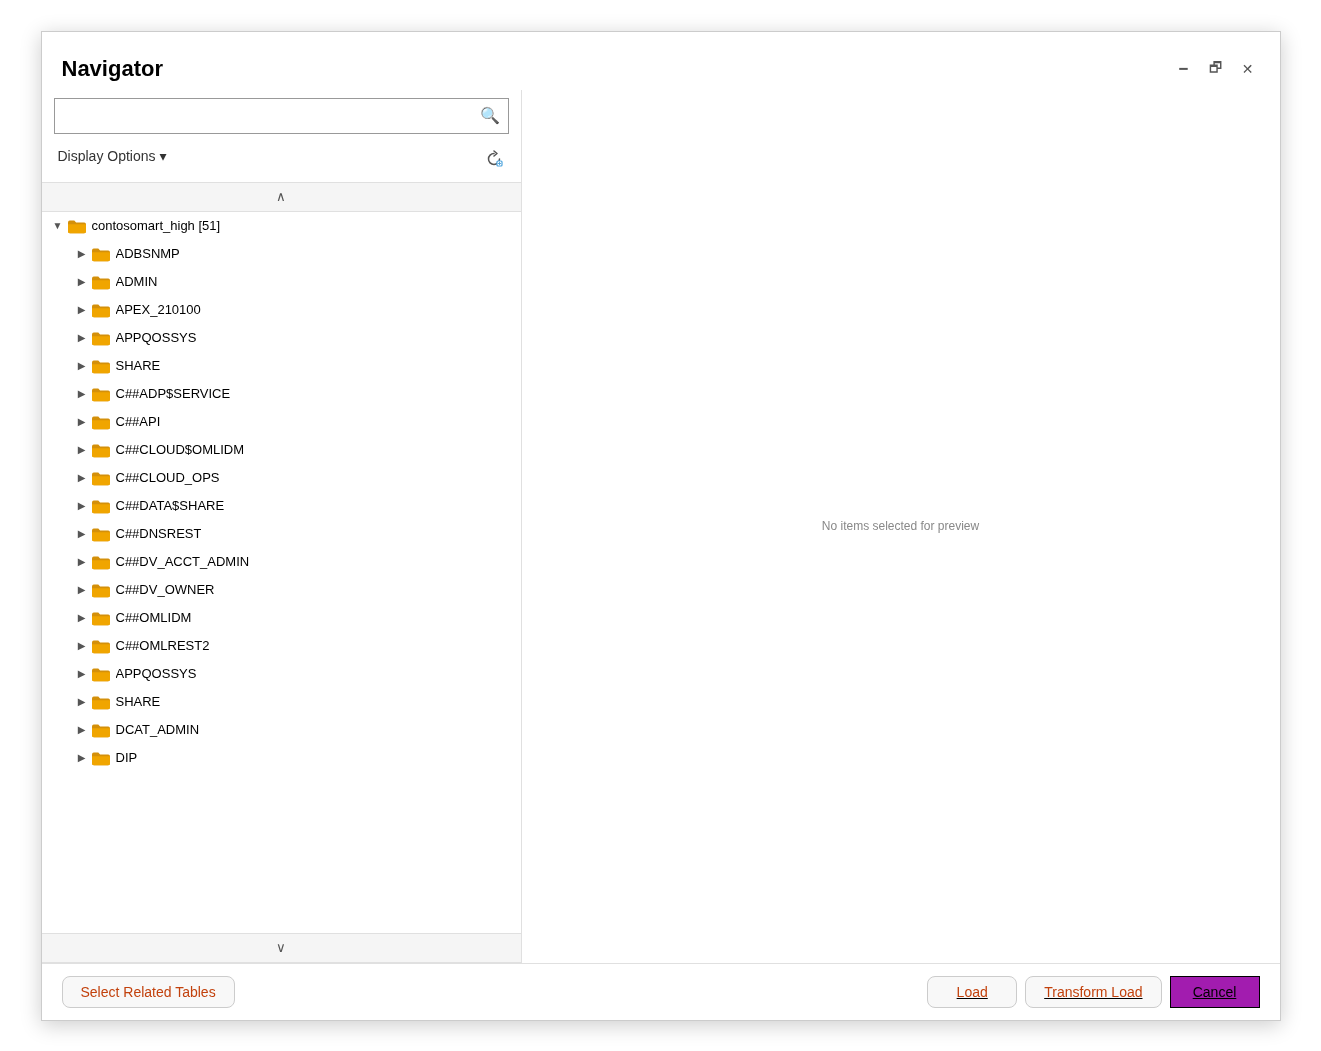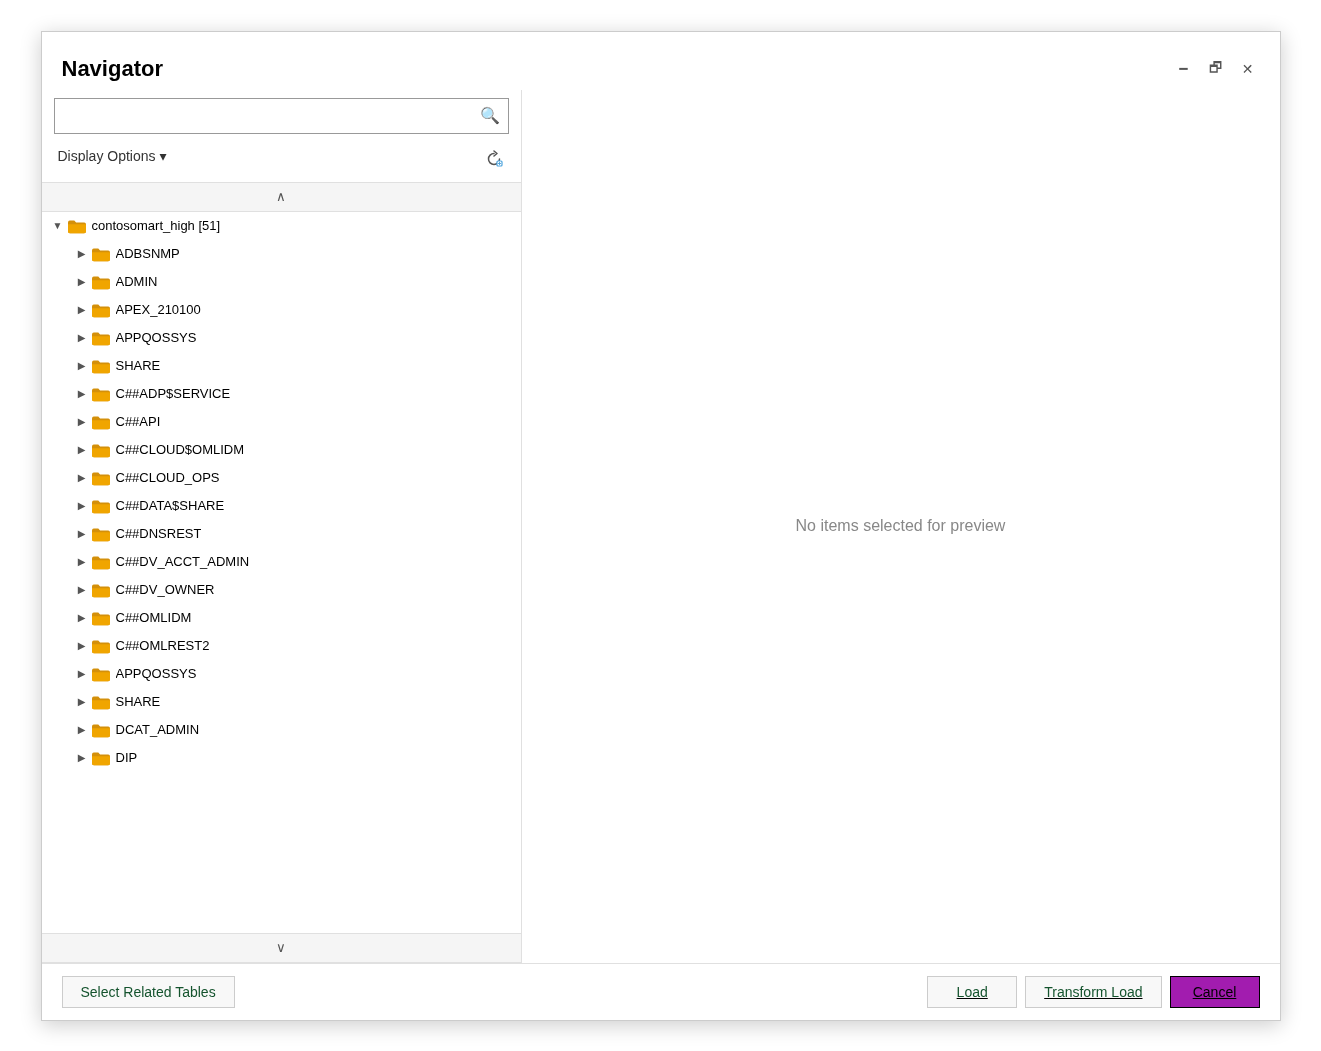--- a/index.html
+++ b/index.html
@@ -236,21 +236,21 @@
 
     
     .right-panel {
       flex: 1;
       display: flex;
       align-items: center;
       justify-content: center;
     }
 
     .no-preview-text {
-      font-size: 16px;
+      font-size: 12px;
       color: #888;
     }
 
     
     .bottom-bar {
       display: flex;
       align-items: center;
       justify-content: space-between;
       padding: 12px 20px;
       border-top: 1px solid #e0e0e0;
@@ -275,23 +275,24 @@
       cursor: pointer;
       background: #fff;
       min-width: 90px;
       height: 32px;
       display: flex;
       align-items: center;
       justify-content: center;
     }
 
     .btn-disabled {
-      color: #14532d;
+      color: #c2410c;
       cursor: default;
       background: #f8f8f8;
+      border-radius: 8px;
     }
 
     .btn-primary {
       background: #a21caf;
       border: 1.5px solid #000;
       font-weight: 500;
     }
   </style>
 </head>
 <body>

